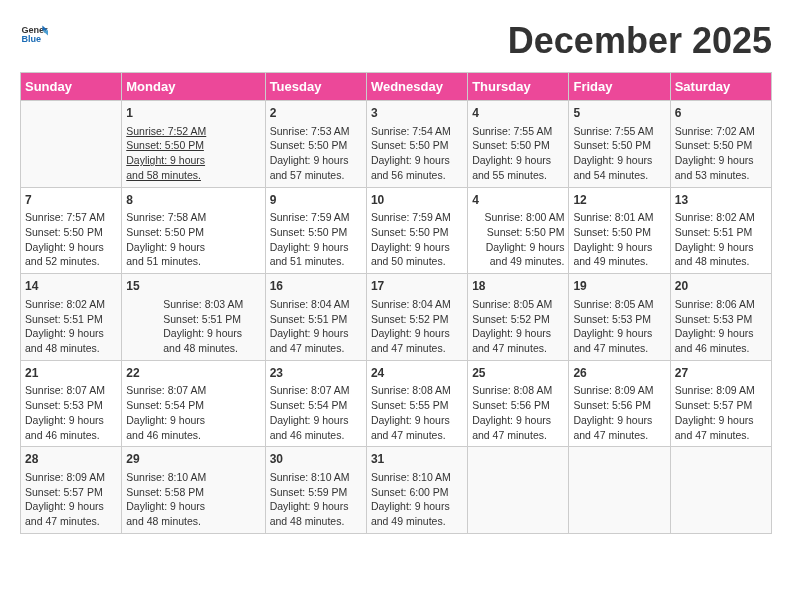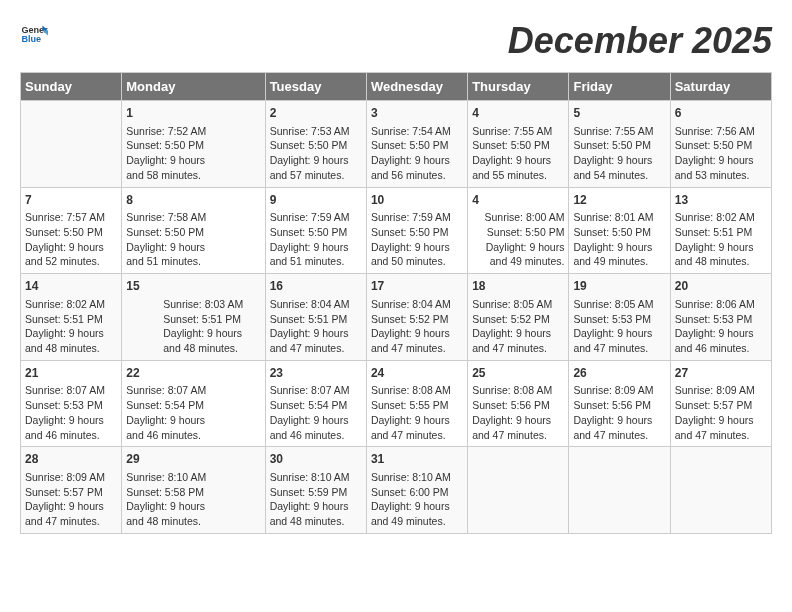--- a/index.html
+++ b/index.html
@@ -20,38 +20,37 @@
       display: flex;
       align-items: center;
       gap: 4px;
     }
     .logo-icon {
       width: 28px;
       height: 28px;
     }
     .title-section {
       text-align: center;
-      font-style: italic;
     }
     .main-title {
       font-size: 36px;
       font-weight: bold;
       color: #333;
     }
     .subtitle {
       font-size: 14px;
       color: #555;
     }
     table {
       width: 100%;
       border-collapse: collapse;
       font-size: 11px;
     }
     thead tr th {
-      background-color: #737373;
+      background-color: #ec4899;
       color: #fff;
       padding: 6px 4px;
       text-align: left;
       font-size: 13px;
       font-weight: bold;
       border: 1px solid #ccc;
     }
     tbody tr td {
       border: 1px solid #ccc;
       padding: 4px;
@@ -103,21 +102,21 @@
         <th>Thursday</th>
         <th>Friday</th>
         <th>Saturday</th>
       </tr>
   </thead>
   <tbody id="calendar-body">
   <tr>
         <td></td>
         <td>
           <span class="day-num">1</span>
-          <div class="cell-info" style="white-space: pre-line;">Sunrise: 7:52 AM
+          <div class="cell-info" style="white-space: pre-line; text-decoration: underline;">Sunrise: 7:52 AM
 Sunset: 5:50 PM
 Daylight: 9 hours
 and 58 minutes.</div>
         </td>
         <td>
           <span class="day-num">2</span>
           <div class="cell-info" style="white-space: pre-line;">Sunrise: 7:53 AM
 Sunset: 5:50 PM
 Daylight: 9 hours
 and 57 minutes.</div>
@@ -138,21 +137,21 @@
         </td>
         <td>
           <span class="day-num">5</span>
           <div class="cell-info" style="white-space: pre-line;">Sunrise: 7:55 AM
 Sunset: 5:50 PM
 Daylight: 9 hours
 and 54 minutes.</div>
         </td>
         <td>
           <span class="day-num">6</span>
-          <div class="cell-info" style="white-space: pre-line;">Sunrise: 7:56 AM
+          <div class="cell-info" style="white-space: pre-line;">Sunrise: 7:02 AM
 Sunset: 5:50 PM
 Daylight: 9 hours
 and 53 minutes.</div>
         </td>
       </tr>
       <tr>
         <td>
           <span class="day-num">7</span>
           <div class="cell-info" style="white-space: pre-line;">Sunrise: 7:57 AM
 Sunset: 5:50 PM

